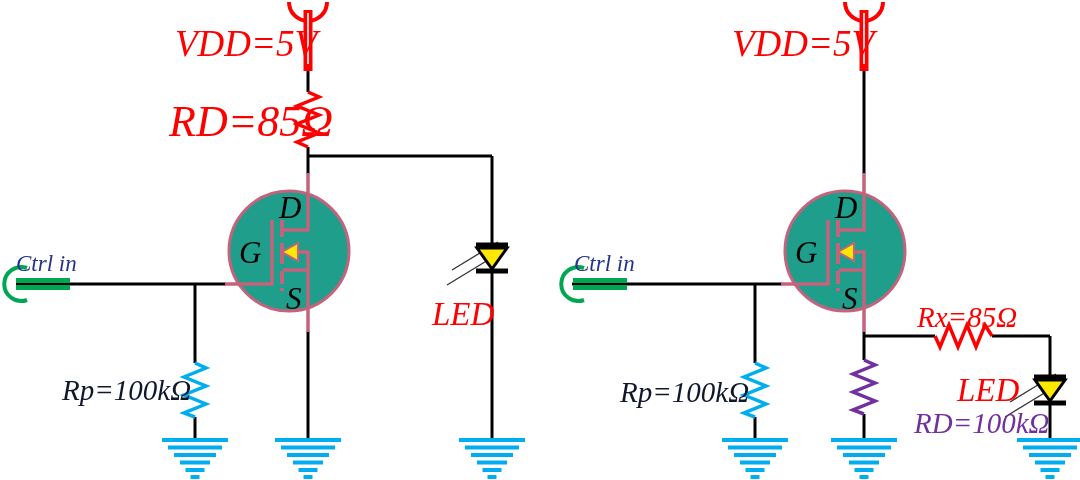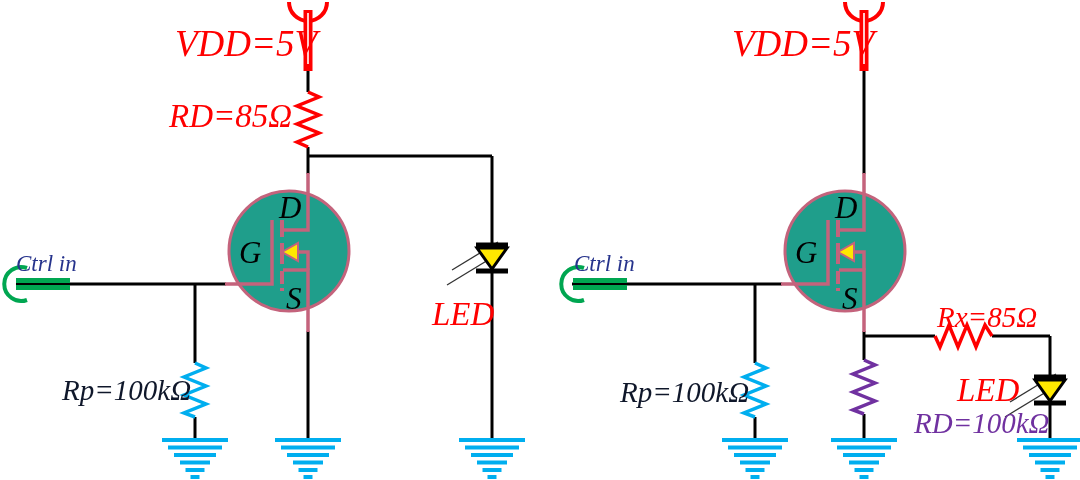--- a/index.html
+++ b/index.html
@@ -5,21 +5,21 @@
   html,body{margin:0;padding:0;background:#ffffff;}
   #stage{position:relative;width:1080px;height:480px;background:#ffffff;overflow:hidden;}
   #stage svg{position:absolute;left:0;top:0;}
   .lbl{position:absolute;font-family:"Liberation Serif","DejaVu Serif",serif;font-style:italic;line-height:1;white-space:nowrap;}
   .red{color:#ff0000;}
   .cyan{color:#0f172a;}
   .navy{color:#26338c;}
   .purple{color:#7031a0;}
   .black{color:#000000;}
   .vdd{font-size:37px;margin-left:15px;}
-  .res{font-size:33px;}
+  .res{font-size:44px;}
   .res-s{font-size:29px;}
   .ctrl{font-size:23px;}
   .led{font-size:33px;}
   .pin{font-size:31px;font-weight:bold;font-weight:normal;}
 </style>
 </head>
 <body>
 
 <div id="stage">
 
@@ -118,20 +118,20 @@
 <div class="lbl ctrl navy" style="left:16px;top:252px;">Ctrl in</div>
 <div class="lbl res-s cyan" style="left:62px;top:376px;">Rp=100kΩ</div>
 <div class="lbl led red" style="left:432px;top:298px;">LED</div>
 <div class="lbl pin black" style="left:279px;top:192px;">D</div>
 <div class="lbl pin black" style="left:239px;top:237px;">G</div>
 <div class="lbl pin black" style="left:286px;top:283px;">S</div>
 
 <div class="lbl vdd red" style="left:717px;top:25px;">VDD=5V</div>
 <div class="lbl ctrl navy" style="left:574px;top:252px;">Ctrl in</div>
 <div class="lbl res-s cyan" style="left:620px;top:378px;">Rp=100kΩ</div>
-<div class="lbl res-s red" style="left:917px;top:303px;margin-left:20px;">Rx=85Ω</div>
+<div class="lbl res-s red" style="left:917px;top:303px;">Rx=85Ω</div>
 <div class="lbl res-s purple" style="left:866px;top:409px;margin-left:48px;">RD=100kΩ</div>
 <div class="lbl led red" style="left:957px;top:374px;">LED</div>
 <div class="lbl pin black" style="left:835px;top:192px;">D</div>
 <div class="lbl pin black" style="left:795px;top:237px;">G</div>
 <div class="lbl pin black" style="left:842px;top:283px;">S</div>
 
 </div>
 
 </body></html>

